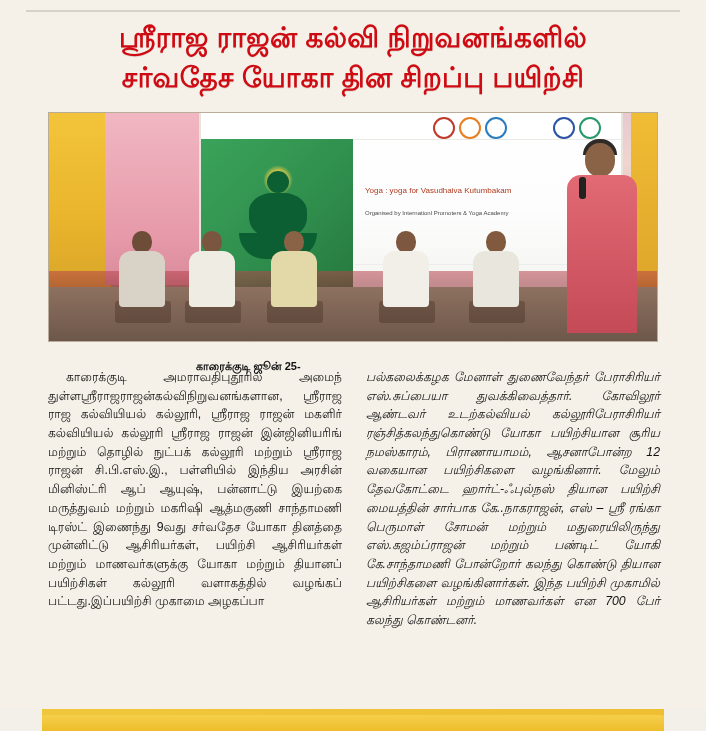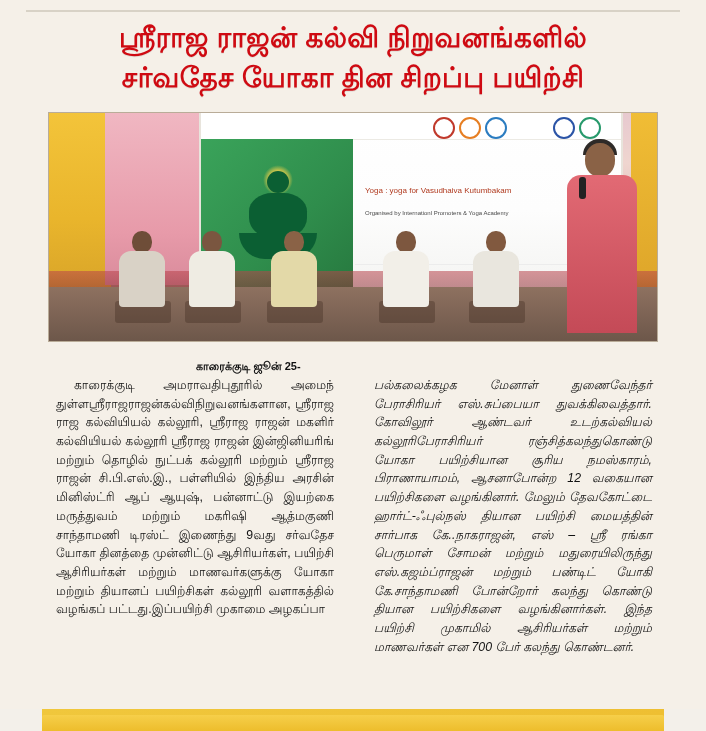--- a/index.html
+++ b/index.html
@@ -189,21 +189,21 @@
     display: flex;
     gap: 24px;
   }
   .col {
     width: 294px;
     font-size: 12.3px;
     line-height: 1.52;
     color: #121212;
     text-align: justify;
   }
-  .col p { margin: 8px; text-indent: 18px; }
+  .col p { margin: 0; text-indent: 18px; }
   .col.right p { text-indent: 0; font-style: italic; }
   .bottom-band {
     position: absolute;
     left: 0;
     bottom: 0;
     width: 706px;
     height: 22px;
     background: linear-gradient(to right, #f3f0ea 0%, #f3f0ea 6%, #f0c73c 6%, #eebf32 94%, #f3f0ea 94%);
   }
   .bottom-band-inner {

